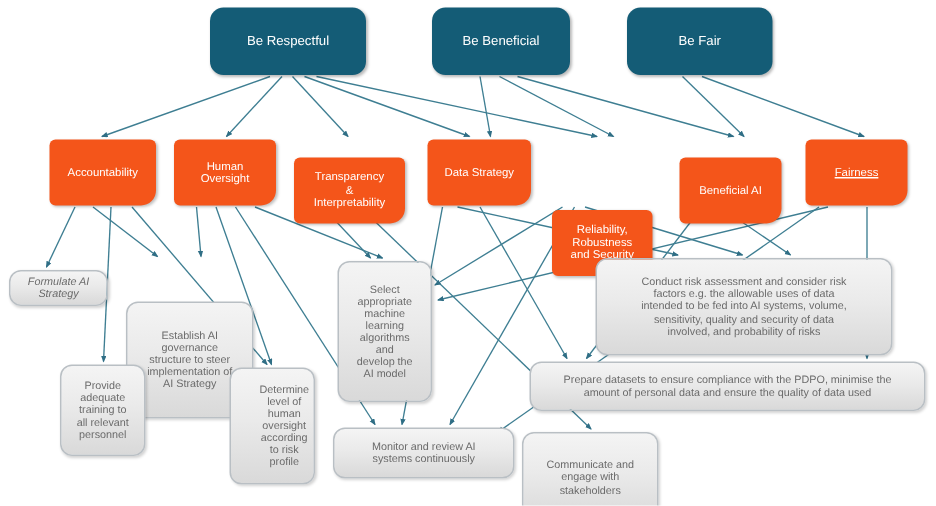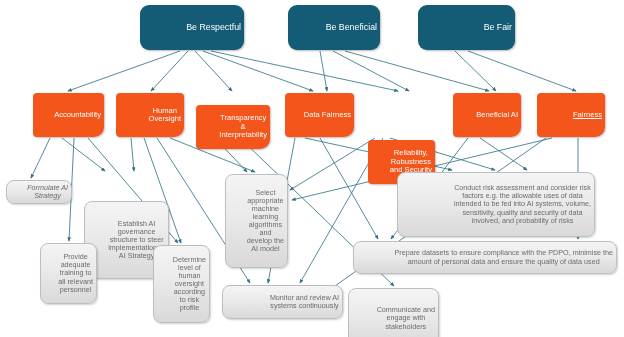--- a/index.html
+++ b/index.html
@@ -6,21 +6,21 @@
   body{
     width:624px;height:337px;
     font-family:"Liberation Sans","DejaVu Sans",sans-serif;
     overflow:hidden;position:relative;
   }
   #diagram-root{position:relative;width:624px;height:337px;}
   svg#edge-layer{position:absolute;left:0;top:0;width:624px;height:337px;}
   .node{
     position:absolute;
     box-sizing:border-box;
-    display:flex;align-items:center;justify-content:flex-end;
+    display:flex;align-items:center;justify-content:center;
     text-align:center;
     line-height:1.12;
     border-radius:7px;
   }
   .node span{display:block;padding:0 3px;}
 
   
   .node.principle{
     background:#145C76;
     color:#ffffff;
@@ -107,26 +107,26 @@
       <div class="node pillar" style="left: 33px; top: 93px; width: 71px; height: 44px;">
         <span>Accountability</span>
       </div>
       <div class="node pillar" style="left: 116px; top: 93px; width: 68px; height: 44px;">
         <span>Human<br>Oversight</span>
       </div>
       <div class="node pillar" style="left: 196px; top: 93px; width: 74px; height: 44px; margin-top: 12px;">
         <span>Transparency<br>&amp;<br>Interpretability</span>
       </div>
       <div class="node pillar" style="left: 285px; top: 93px; width: 69px; height: 44px;">
-        <span>Data Fairness</span>
+        <span>Data Strategy</span>
       </div>
       <div class="node pillar" style="left: 368px; top: 93px; width: 67px; height: 44px; margin-top: 47px;">
         <span>Reliability,<br>Robustness<br>and Security</span>
       </div>
-      <div class="node pillar" style="left: 453px; top: 93px; width: 68px; height: 44px;">
+      <div class="node pillar" style="left: 453px; top: 105px; width: 68px; height: 44px;">
         <span>Beneficial AI</span>
       </div>
       <div class="node pillar" style="left: 537px; top: 93px; width: 68px; height: 44px; text-decoration: underline;">
         <span>Fairness</span>
       </div>
     </div>
   <div id="actions-group">
       <div class="node action" style="left: 6px; top: 180px; width: 66px; height: 24px; font-style: italic;">
         <span>Formulate AI<br>Strategy</span>
       </div>

